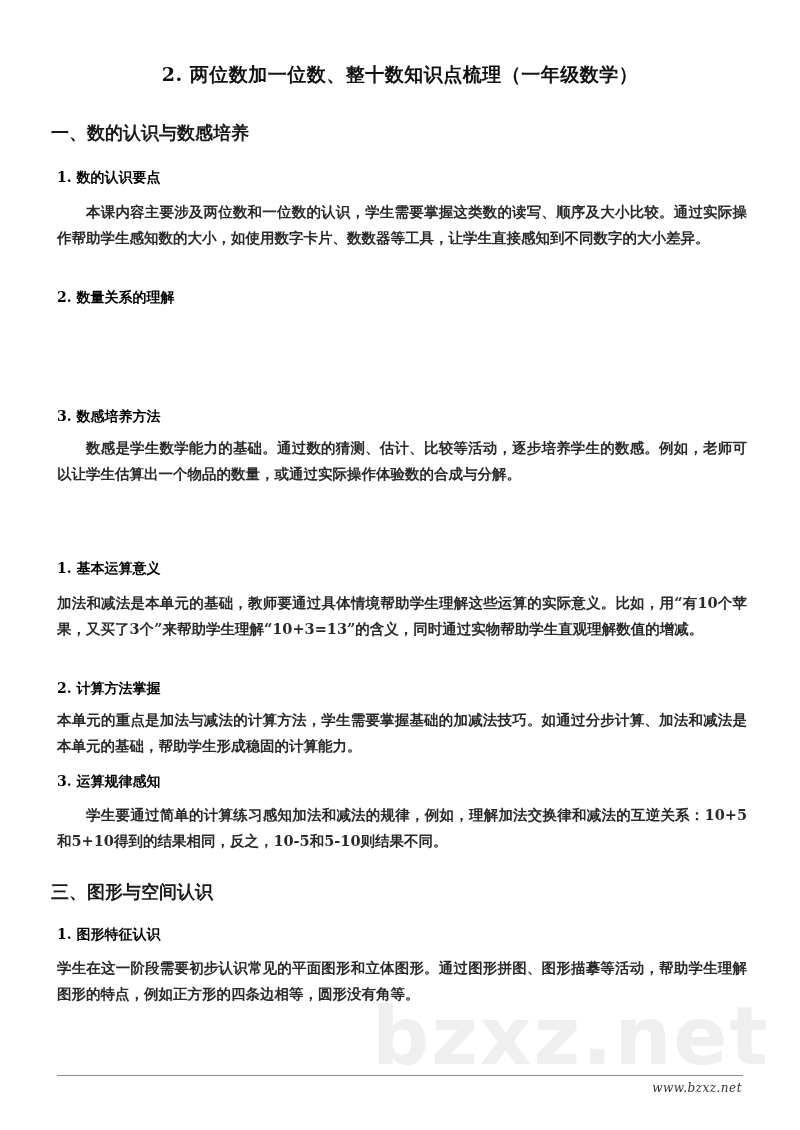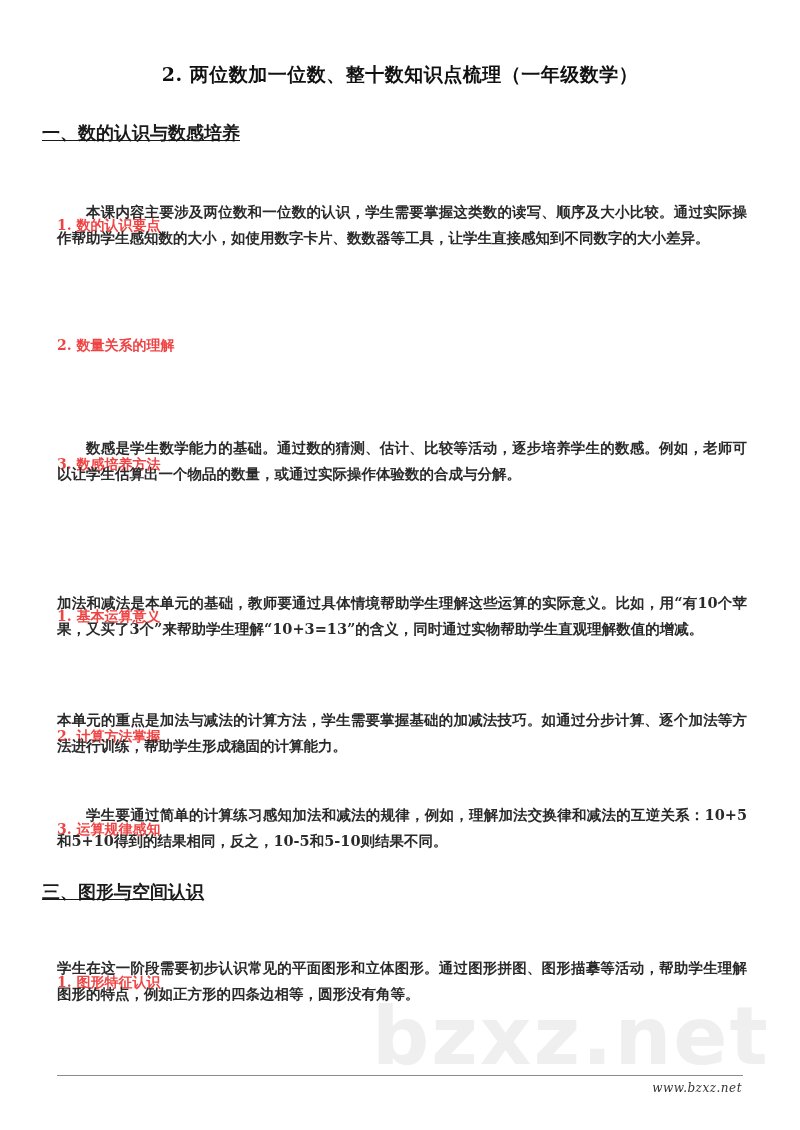--- a/index.html
+++ b/index.html
@@ -1,22 +1,22 @@
 <!DOCTYPE html>
 <html><head>
 <meta charset="utf-8">
 <style>
   html, body { margin: 0; padding: 0; background: #ffffff; }
   body { width: 800px; height: 1130px; position: relative; overflow: hidden;
          font-family: "DejaVu Serif", "Liberation Serif", serif; color: #1a1a1a; }
   .page { position: absolute; left: 0; top: 0; width: 800px; height: 1130px; }
   .title { position: absolute; left: 0; width: 800px; top: 62px; text-align: center;
            font-size: 19px; font-weight: bold; letter-spacing: 0.5px; color: #111; }
-  .h1 { position: absolute; left: 42px; font-size: 18px; font-weight: bold; color: #1a1a1a; text-decoration: underline; }
-  .h2 { position: absolute; left: 57px; font-size: 14px; font-weight: bold; color: #ef4444; margin-top: 48px; }
+  .h1 { position: absolute; left: 51px; font-size: 18px; font-weight: bold; color: #1a1a1a; }
+  .h2 { position: absolute; left: 57px; font-size: 14px; font-weight: bold; color: #000000; }
   .p { position: absolute; left: 57px; width: 690px; font-size: 14.5px; line-height: 26px;
        color: #2a2a2a; text-align: justify; font-weight: bold; }
   .p.indent { text-indent: 29px; }
   .watermark { position: absolute; left: 372px; top: 990px; font-family: "DejaVu Sans", sans-serif;
                font-weight: bold; font-size: 80px; color: #efefef; letter-spacing: 2px; }
   .footer-rule { position: absolute; left: 57px; top: 1075px; width: 686px; height: 1px; background: #8a8a8a; }
   .footer-url { position: absolute; right: 58px; top: 1081px; font-size: 12px; font-style: italic;
                 color: #333; letter-spacing: 0.5px; margin-left: 44px; }
 </style>
 </head>
@@ -31,21 +31,21 @@
 
   <div class="h2" style="top:289px">2. 数量关系的理解</div>
 
   <div class="h2" style="top:408px">3. 数感培养方法</div>
   <div class="p indent" style="top:435px">数感是学生数学能力的基础。通过数的猜测、估计、比较等活动，逐步培养学生的数感。例如，老师可以让学生估算出一个物品的数量，或通过实际操作体验数的合成与分解。</div>
 
   <div class="h2" style="top:560px">1. 基本运算意义</div>
   <div class="p" style="top:590px">加法和减法是本单元的基础，教师要通过具体情境帮助学生理解这些运算的实际意义。比如，用“有10个苹果，又买了3个”来帮助学生理解“10+3=13”的含义，同时通过实物帮助学生直观理解数值的增减。</div>
 
   <div class="h2" style="top:680px">2. 计算方法掌握</div>
-  <div class="p" style="top:707px">本单元的重点是加法与减法的计算方法，学生需要掌握基础的加减法技巧。如通过分步计算、逐个加法等方法进行训练，帮助学生形成稳固的计算能力。</div>
+  <div class="p" style="top:707px">本单元的重点是加法与减法的计算方法，学生需要掌握基础的加减法技巧。如通过分步计算、加法和减法是本单元的基础，帮助学生形成稳固的计算能力。</div>
 
   <div class="h2" style="top:773px">3. 运算规律感知</div>
   <div class="p indent" style="top:802px">学生要通过简单的计算练习感知加法和减法的规律，例如，理解加法交换律和减法的互逆关系：10+5和5+10得到的结果相同，反之，10-5和5-10则结果不同。</div>
 
   <div class="h1" style="top:880px">三、图形与空间认识</div>
   <div class="h2" style="top:926px">1. 图形特征认识</div>
   <div class="p" style="top:955px">学生在这一阶段需要初步认识常见的平面图形和立体图形。通过图形拼图、图形描摹等活动，帮助学生理解图形的特点，例如正方形的四条边相等，圆形没有角等。</div>
 
   <div class="watermark">bzxz.net</div>
 

